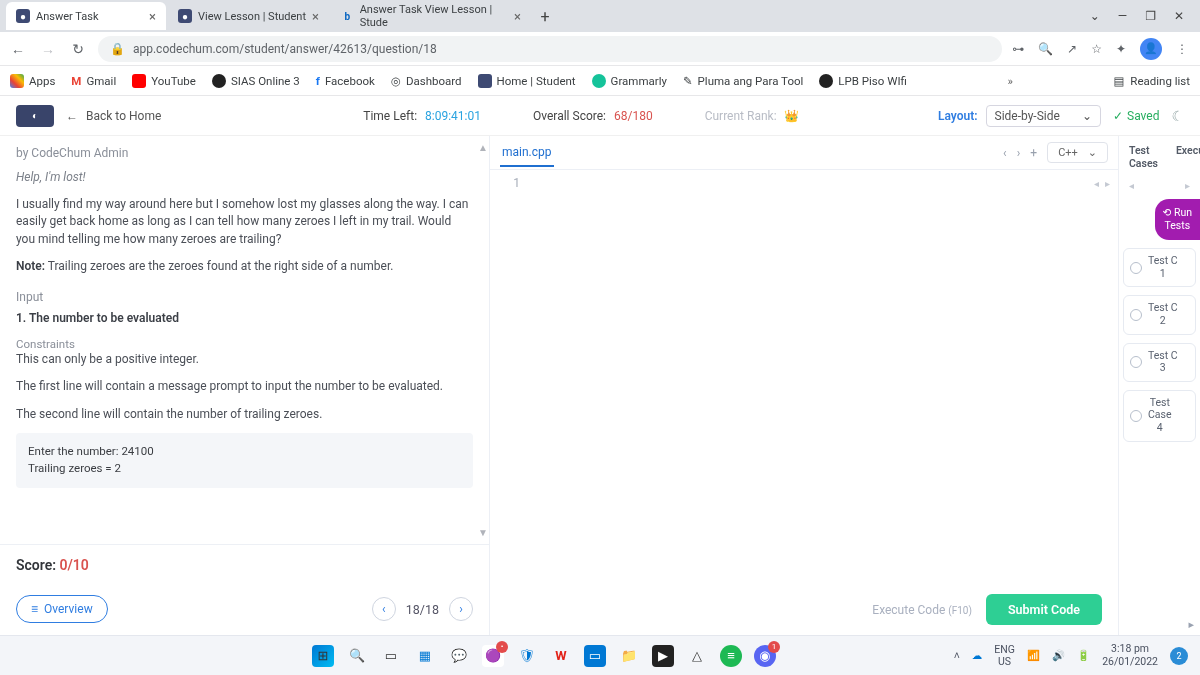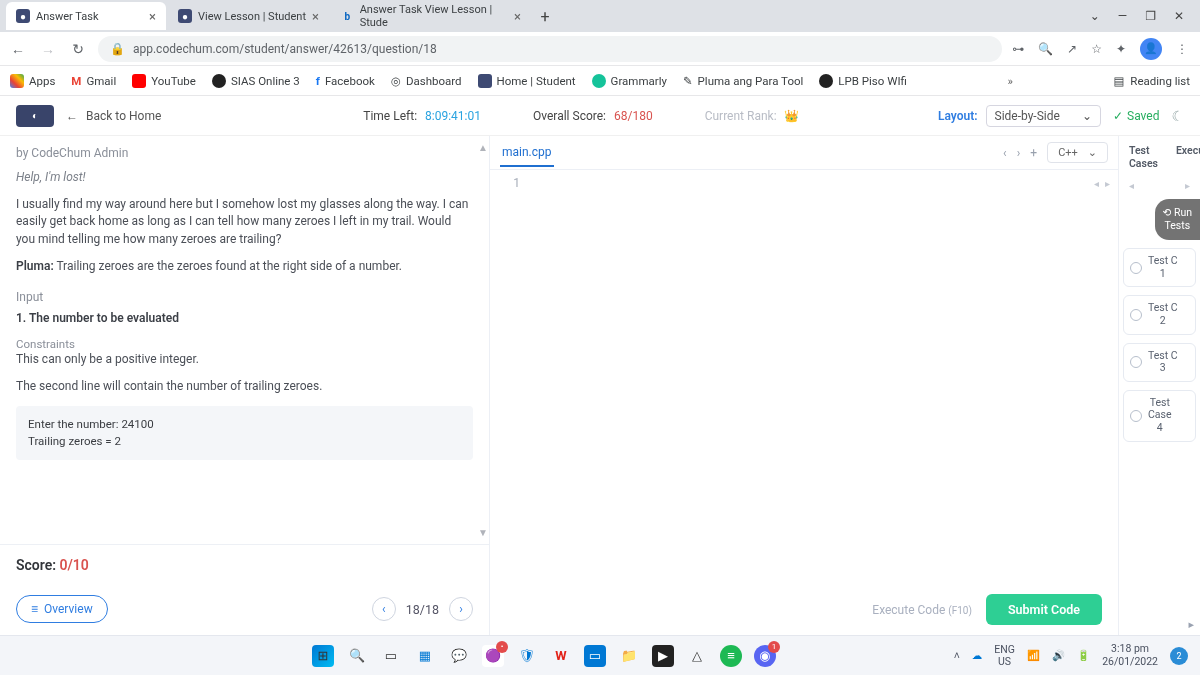--- a/index.html
+++ b/index.html
@@ -68,21 +68,21 @@
 .gutter { width:40px; text-align:right; padding:6px 10px; color:#a6adb9; background:#fff; }
 .code-body { flex:1; padding:6px 10px; position:relative; }
 .mini-arrows { position:absolute; top:8px; right:8px; display:flex; gap:6px; color:#c4c9d2; font-size:10px; }
 
 .mid-footer { display:flex; align-items:center; justify-content:flex-end; gap:14px; padding:10px 16px; }
 .exec-btn { background:none; border:none; color:#a9b0bf; font-size:12px; }
 .submit-btn { background:#2ecf94; color:#fff; border:none; border-radius:6px; padding:8px 22px; font-size:12.5px; font-weight:600; }
 
 .right-pane { width:82px; border-left:1px solid #eceff5; display:flex; flex-direction:column; align-items:stretch; padding:6px 4px; gap:8px; position:relative; }
 .rp-head { display:flex; gap:18px; font-size:10.5px; color:#535a66; font-weight:600; padding:2px 6px; }
-.run-pill { background:#737373; color:#fff; border-radius:14px 0 0 14px; padding:8px 8px; font-size:10.5px; text-align:center; align-self:flex-end; margin-right:-4px; line-height:1.2; }
+.run-pill { background:#a21caf; color:#fff; border-radius:14px 0 0 14px; padding:8px 8px; font-size:10.5px; text-align:center; align-self:flex-end; margin-right:-4px; line-height:1.2; }
 .tc { border:1px solid #e6eaf1; border-radius:6px; padding:6px; font-size:10.5px; color:#5a6270; display:flex; align-items:center; gap:6px; }
 .tc .o { width:12px; height:12px; border:1.5px solid #b7bfcc; border-radius:50%; flex-shrink:0; }
 .tc .t { text-align:center; line-height:1.2; }
 .rp-arrow { position:absolute; bottom:4px; right:6px; color:#9aa2b1; font-size:11px; }
 
 
 .taskbar { height:40px; background:#f3f5f9; display:flex; align-items:center; padding:0 12px; gap:10px; border-top:1px solid #e4e7ee; }
 .tb-center { margin-left:300px; display:flex; align-items:center; gap:12px; }
 .tb-ico { width:22px; height:22px; border-radius:4px; display:inline-flex; align-items:center; justify-content:center; font-size:13px; }
 .tb-right { margin-left:auto; display:flex; align-items:center; gap:12px; font-size:10.5px; color:#4a5160; }
@@ -219,25 +219,26 @@
 </div>
 
 <div class="main">
 
   <div class="left-pane">
     <div class="problem">
       <span class="scroll-ind">▲</span>
       <div class="author">by CodeChum Admin</div>
       <div class="help">Help, I'm lost!</div>
       <p><span>I usually find my way around here but I somehow lost my glasses along the way. I can easily get back home as long as I can tell how many zeroes I left in my trail. Would you mind telling me how many zeroes are trailing?</span></p>
-      <p><span class="bold">Pluma:</span><span> Trailing zeroes are the zeroes found at the right side of a number.</span></p>
+      <p><span class="bold">Note:</span><span> Trailing zeroes are the zeroes found at the right side of a number.</span></p>
       <div class="sec-title">Input</div>
       <p class="bold">1. The number to be evaluated</p>
       <div style="color:#8a8f99;font-size:11.5px">Constraints</div>
       <p>This can only be a positive integer.</p>
+      <p>The first line will contain a message prompt to input the number to be evaluated.</p>
       <p>The second line will contain the number of trailing zeroes.</p>
       <div class="codebox">
         <div>Enter the number: 24100</div>
         <div>Trailing zeroes = 2</div>
       </div>
       <span class="scroll-ind bot">▼</span>
     </div>
     <div class="score-row">
       <span>Score: </span><span class="sv">0/10</span>
     </div>

